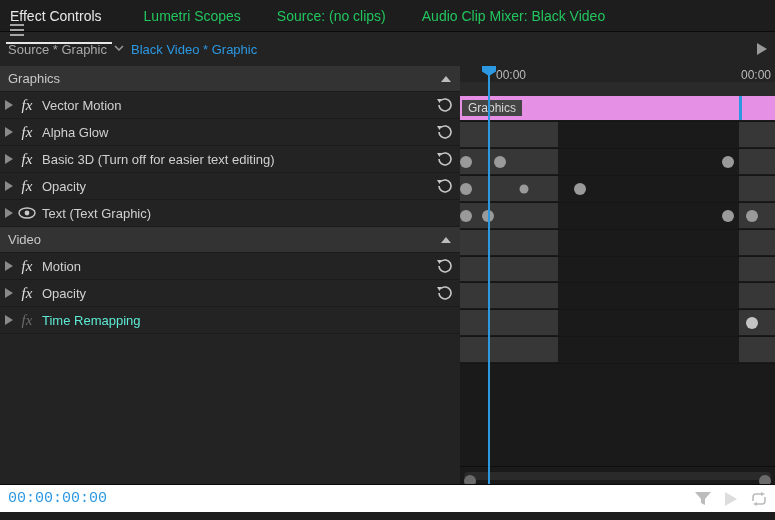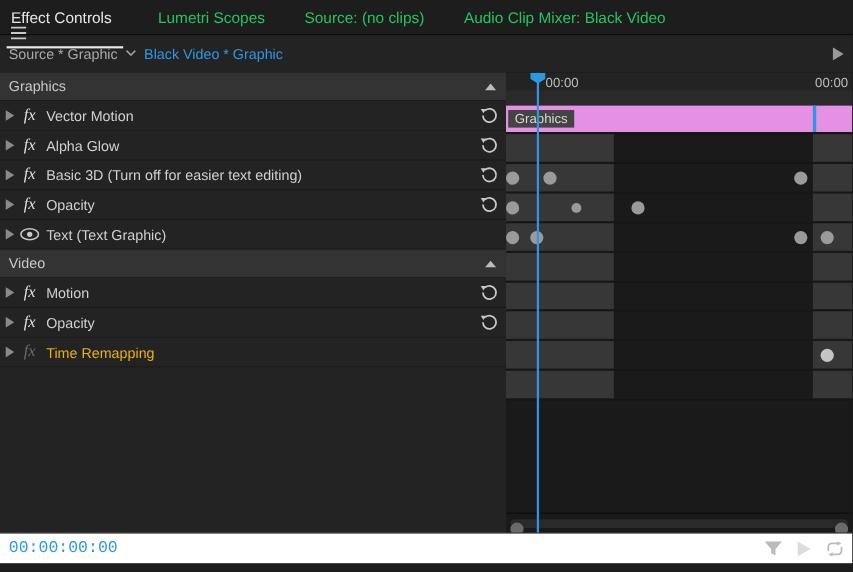--- a/index.html
+++ b/index.html
@@ -392,21 +392,21 @@
         </span>
     </div>
 
     <div class="effect-row">
       <span class="disclosure">
           <svg width="8" height="10" viewBox="0 0 8 10">
             <polygon points="0,0 8,5 0,10" fill="#8a8a8a"></polygon>
           </svg>
         </span>
       <span class="fx-badge dim">fx</span>
-      <span class="effect-name" style="color:#eab308">Time Remapping</span>
+      <span class="effect-name" style="color:#5eead4">Time Remapping</span>
     </div>
 
   </div>
 
   <div class="timeline-col">
 
     <div class="tl-ruler">
       <span class="tick-left">00:00</span>
       <span class="tick-right">00:00</span>
       <div class="ruler-bar"></div>

